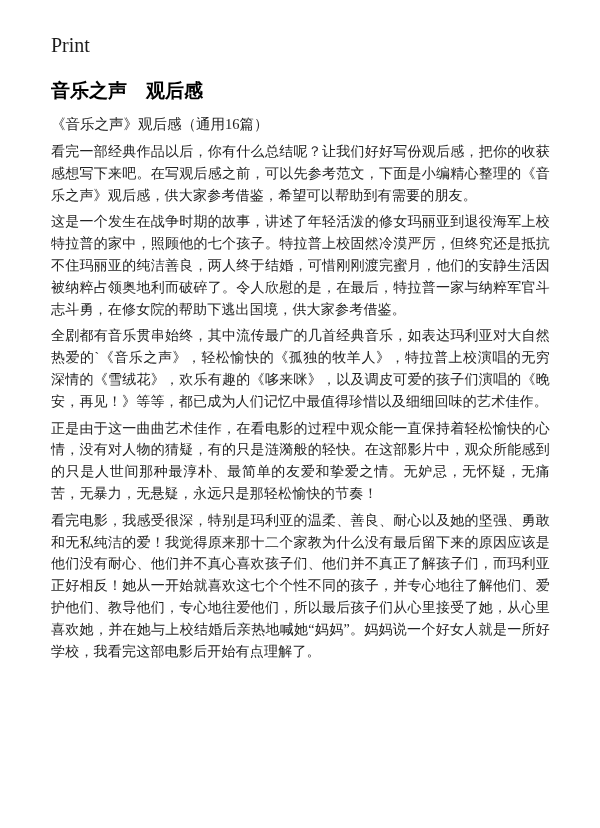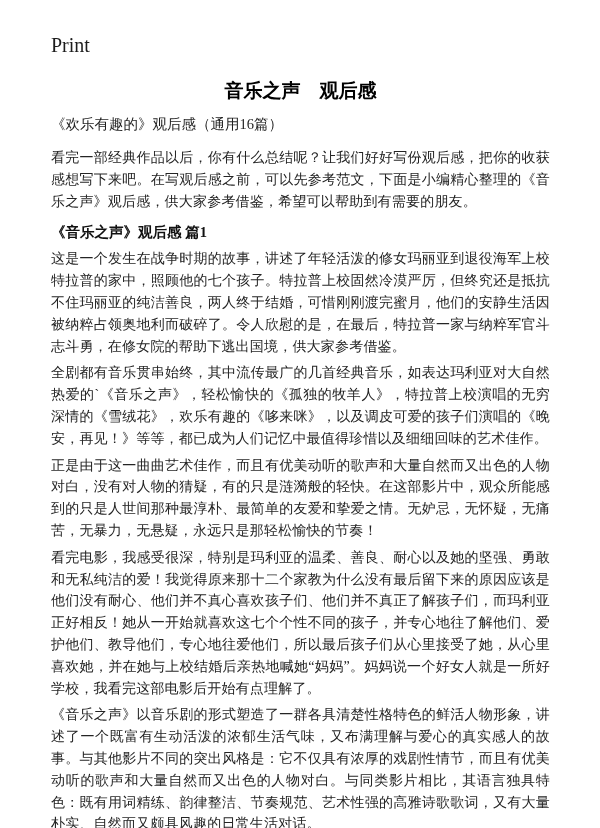--- a/index.html
+++ b/index.html
@@ -24,66 +24,64 @@
     line-height: 18px;
     color: #1c1c1c;
     cursor: pointer;
     display: inline-block;
   }
   .doc-title {
     margin: 22px 0 0 0;
     font-size: 19px;
     line-height: 26px;
     font-weight: bold;
-    text-align: center;
+    text-align: left;
     color: #000000;
   }
   .doc-subtitle {
     margin: 10px 0 0 0;
     font-size: 14.5px;
     line-height: 20px;
     color: #1f1f1f;
   }
   p.para {
     margin: 5px 0 0 0;
     font-size: 14px;
     line-height: 21.8px;
     text-align: justify;
     color: #242424;
     letter-spacing: 0.2px;
   }
   p.intro {
-    margin-top: 13px;
+    margin-top: 7px;
   }
   .section-heading {
     margin: 9px 0 0 0;
     font-size: 14.5px;
     line-height: 22px;
     font-weight: bold;
     color: #111111;
   }
 </style>
 </head>
 <body>
 
 <div class="page">
 
   <span class="print-link">Print</span>
 
   <h1 class="doc-title">音乐之声　观后感</h1>
 
-  <div class="doc-subtitle">《欢乐有趣的》观后感（通用16篇）</div>
+  <div class="doc-subtitle">《音乐之声》观后感（通用16篇）</div>
 
   <p class="para intro">看完一部经典作品以后，你有什么总结呢？让我们好好写份观后感，把你的收获感想写下来吧。在写观后感之前，可以先参考范文，下面是小编精心整理的《音乐之声》观后感，供大家参考借鉴，希望可以帮助到有需要的朋友。</p>
 
-  <h2 class="section-heading">《音乐之声》观后感 篇1</h2>
 
   <p class="para">这是一个发生在战争时期的故事，讲述了年轻活泼的修女玛丽亚到退役海军上校特拉普的家中，照顾他的七个孩子。特拉普上校固然冷漠严厉，但终究还是抵抗不住玛丽亚的纯洁善良，两人终于结婚，可惜刚刚渡完蜜月，他们的安静生活因被纳粹占领奥地利而破碎了。令人欣慰的是，在最后，特拉普一家与纳粹军官斗志斗勇，在修女院的帮助下逃出国境，供大家参考借鉴。</p>
 
   <p class="para">全剧都有音乐贯串始终，其中流传最广的几首经典音乐，如表达玛利亚对大自然热爱的`《音乐之声》，轻松愉快的《孤独的牧羊人》，特拉普上校演唱的无穷深情的《雪绒花》，欢乐有趣的《哆来咪》，以及调皮可爱的孩子们演唱的《晚安，再见！》等等，都已成为人们记忆中最值得珍惜以及细细回味的艺术佳作。</p>
 
-  <p class="para">正是由于这一曲曲艺术佳作，而且有优美动听的歌声和大量自然而又出色的人物对白，没有对人物的猜疑，有的只是涟漪般的轻快。在这部影片中，观众所能感到的只是人世间那种最淳朴、最简单的友爱和挚爱之情。无妒忌，无怀疑，无痛苦，无暴力，无悬疑，永远只是那轻松愉快的节奏！</p>
+  <p class="para">正是由于这一曲曲艺术佳作，在看电影的过程中观众能一直保持着轻松愉快的心情，没有对人物的猜疑，有的只是涟漪般的轻快。在这部影片中，观众所能感到的只是人世间那种最淳朴、最简单的友爱和挚爱之情。无妒忌，无怀疑，无痛苦，无暴力，无悬疑，永远只是那轻松愉快的节奏！</p>
 
   <p class="para">看完电影，我感受很深，特别是玛利亚的温柔、善良、耐心以及她的坚强、勇敢和无私纯洁的爱！我觉得原来那十二个家教为什么没有最后留下来的原因应该是他们没有耐心、他们并不真心喜欢孩子们、他们并不真正了解孩子们，而玛利亚正好相反！她从一开始就喜欢这七个个性不同的孩子，并专心地往了解他们、爱护他们、教导他们，专心地往爱他们，所以最后孩子们从心里接受了她，从心里喜欢她，并在她与上校结婚后亲热地喊她“妈妈”。妈妈说一个好女人就是一所好学校，我看完这部电影后开始有点理解了。</p>
 
-  <p class="para">《音乐之声》以音乐剧的形式塑造了一群各具清楚性格特色的鲜活人物形象，讲述了一个既富有生动活泼的浓郁生活气味，又布满理解与爱心的真实感人的故事。与其他影片不同的突出风格是：它不仅具有浓厚的戏剧性情节，而且有优美动听的歌声和大量自然而又出色的人物对白。与同类影片相比，其语言独具特色：既有用词精练、韵律整洁、节奏规范、艺术性强的高雅诗歌歌词，又有大量朴实、自然而又颇具风趣的日常生活对话。</p>
 
 </div>
 
 </body></html>

